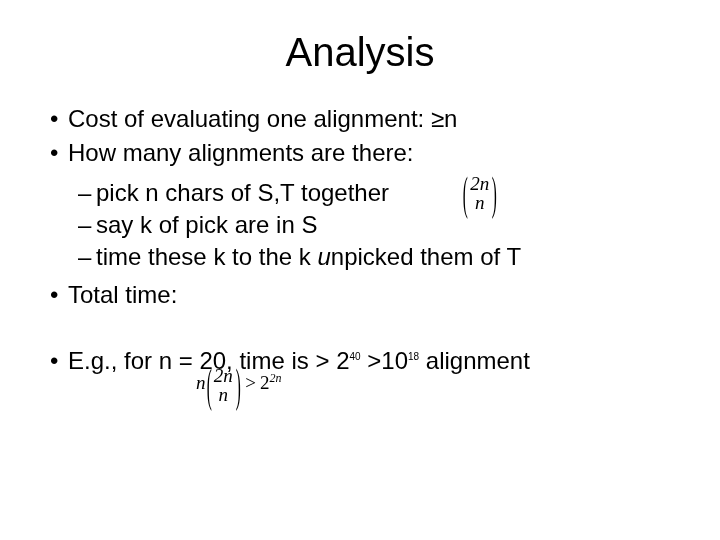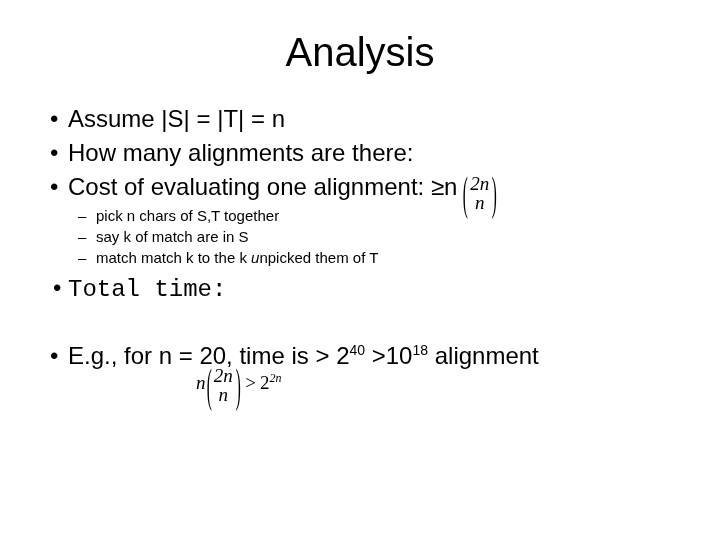--- a/index.html
+++ b/index.html
@@ -38,22 +38,22 @@
   }
   ul.main > li::before {
     content: "•";
     position: absolute;
     left: 0;
     top: 0;
   }
   ul.sub {
     list-style: none;
     padding: 0;
-    margin: 6px 0 10px 28px;
-    font-size: 15px;
+    margin: 12px 0 10px 28px;
+    font-size: 24px;
   }
   ul.sub > li {
     margin: 4px 0;
     padding-left: 18px;
     position: relative;
   }
   ul.sub > li::before {
     content: "–";
     position: absolute;
     left: 0;
@@ -100,38 +100,37 @@
     display: inline-block;
     vertical-align: middle;
     text-align: center;
     line-height: 1.0;
     padding: 0 2px;
   }
   .formula2 .stack span { display:block; font-style: italic; }
   .formula2 .gt { padding: 0 4px; }
   .formula2 sup { font-size: 12px; font-style: italic; }
 
-  .eg sup { font-size: 14px; vertical-align: super; margin-top: 8px; }
+  .eg sup { font-size: 10px; vertical-align: super; margin-top: 8px; }
   .un-italic { font-style: italic; }
-  .total-li { height: 60px; font-family: Liberation Mono, monospace; }
+  .total-li { height: 60px; }
 </style>
 </head>
 <body>
 
 <div class="slide">
   <div class="title">Analysis</div>
 
   <ul class="main">
-    <li>Assume |S| = |T| = n</li>
+    <li>Cost of evaluating one alignment: ≥n</li>
     <li>How many alignments are there:</li>
-    <li>Cost of evaluating one alignment: ≥n</li>
     <ul class="sub">
       <li>pick n chars of S,T together</li>
-      <li>say k of match are in S</li>
-      <li><span>match match k to the k </span><span class="un-italic">u</span><span>npicked them of T</span></li>
+      <li>say k of pick are in S</li>
+      <li><span>time these k to the k </span><span class="un-italic">u</span><span>npicked them of T</span></li>
     </ul>
     <li class="total-li">Total time:</li>
     <li class="eg"><span>E.g., for n = 20, time is &gt; 2</span><sup>40</sup><span> &gt;10</span><sup>18</sup><span> alignment</span></li>
   </ul>
 
   <div class="binom1">
     <span class="paren">(</span><span class="stack"><span>2n</span><span>n</span></span><span class="paren">)</span>
   </div>
 
   <div class="formula2">

